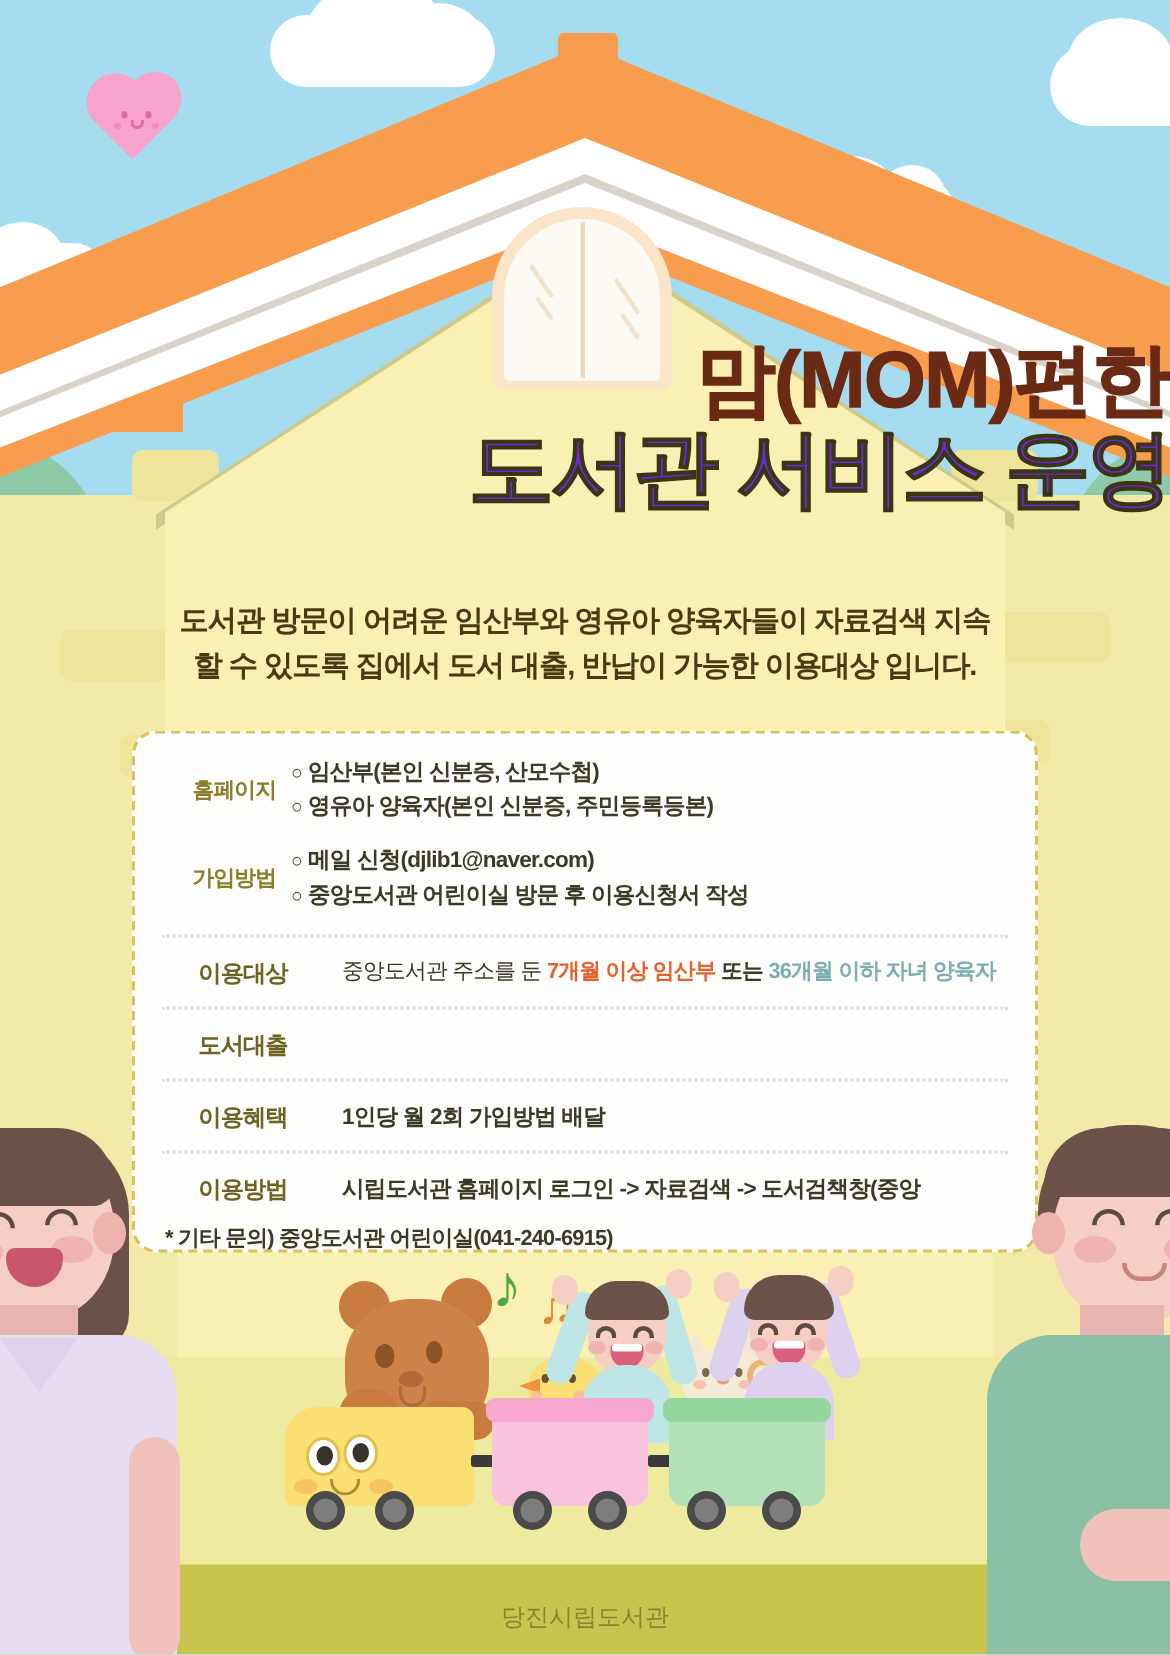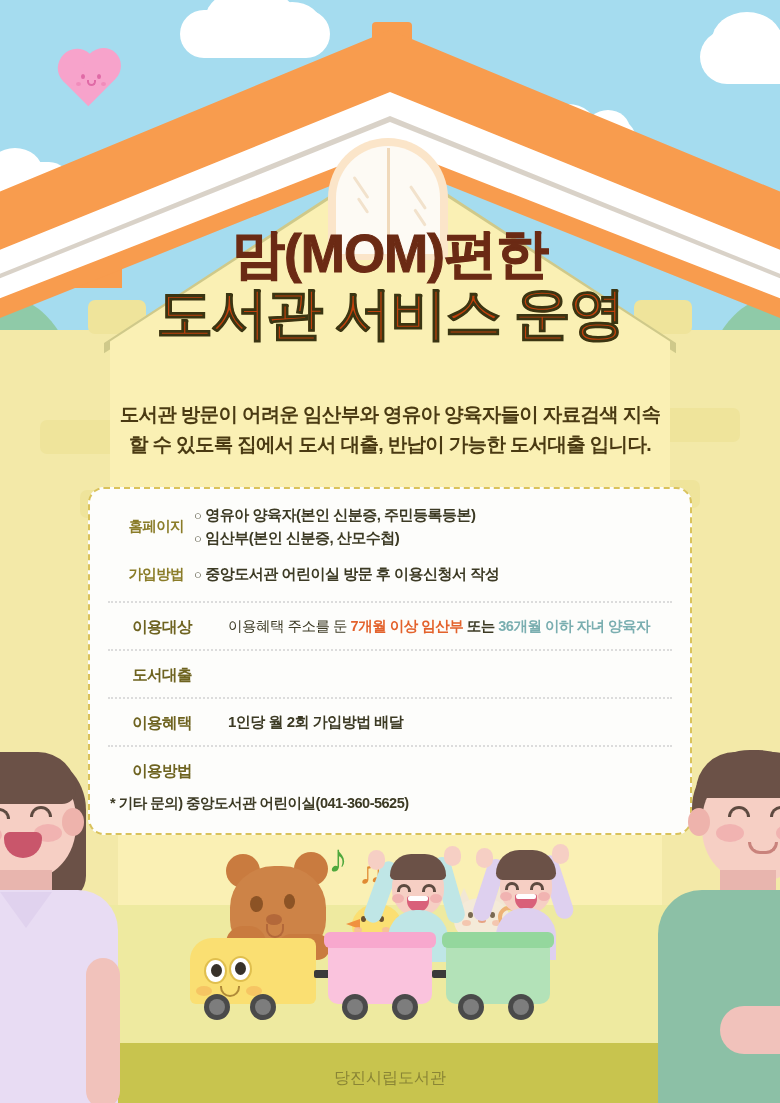--- a/index.html
+++ b/index.html
@@ -98,27 +98,27 @@
   .heart::after  { top:0; left:19px; }
   .heart-face { position:absolute; left:74px; top:70px; width:34px; height:24px; z-index:3; }
   .heart-eye { position:absolute; width:4px; height:5px; background:#e06aa6; border-radius:50%; top:4px; }
   .heart-cheek { position:absolute; width:5px; height:4px; background:#ef8ab9; border-radius:50%; top:12px; opacity:.9; }
   .heart-mouth {
     position:absolute; left:13px; top:10px; width:9px; height:6px;
     border:2px solid #e06aa6; border-top:none; border-radius:0 0 9px 9px;
   }
 
   
-  .title-block { position:absolute; left:0; top:226px; width:780px; text-align:center; }
+  .title-block { position:absolute; left:0; top:226px; width:780px; text-align:right; }
   .title-1 {
     font-size:53px; font-weight:bold; color:#6b2a14; letter-spacing:-1px;
     line-height:1.04; -webkit-text-stroke:1px #6b2a14;
   }
   .title-2 {
-    font-size:57px; font-weight:bold; color:#c2410c; letter-spacing:-2px;
+    font-size:57px; font-weight:bold; color:#6d28d9; letter-spacing:-2px;
     line-height:1.08; margin-top:2px; -webkit-text-stroke:1px #3a3512;
   }
   .subtitle {
     position:absolute; left:0; top:400px; width:780px; text-align:center;
     font-size:19.5px; font-weight:bold; color:#4a3a12; line-height:1.52;
     letter-spacing:-0.7px;
   }
 
   
   .card {
@@ -253,52 +253,53 @@
   <div class="sheen" style="left:404px; top:196px; width:28px;"></div>
   <div class="sheen" style="left:410px; top:216px; width:20px;"></div>
 
   <div class="title-block">
     <div class="title-1">맘(MOM)편한</div>
     <div class="title-2">도서관 서비스 운영</div>
   </div>
 
   <div class="subtitle">
     <div>도서관 방문이 어려운 임산부와 영유아 양육자들이 자료검색 지속</div>
-    <div>할 수 있도록 집에서 도서 대출, 반납이 가능한 도서대출 입니다.</div>
+    <div>할 수 있도록 집에서 도서 대출, 반납이 가능한 이용대상 입니다.</div>
   </div>
 
   <div class="card">
 
     <div class="joingrid">
       <div class="joinright">
 
         <div class="joinsub">
           <div class="sublbl">홈페이지</div>
           <div class="val b">
+            <span class="bullet-line"><span class="circ">○</span><span>임산부(본인 신분증, 산모수첩)</span></span>
             <span class="bullet-line"><span class="circ">○</span><span>영유아 양육자(본인 신분증, 주민등록등본)</span></span>
-            <span class="bullet-line"><span class="circ">○</span><span>임산부(본인 신분증, 산모수첩)</span></span>
           </div>
         </div>
 
         <div class="joinsub" style="margin-top:8px;">
           <div class="sublbl">가입방법</div>
           <div class="val b">
+            <span class="bullet-line"><span class="circ">○</span><span>메일 신청(djlib1@naver.com)</span></span>
             <span class="bullet-line"><span class="circ">○</span><span>중앙도서관 어린이실 방문 후 이용신청서 작성</span></span>
           </div>
         </div>
 
       </div>
     </div>
 
     <div class="divider" style="margin-top:12px;"></div>
 
     <div class="row" style="padding:11px 0;">
       <div class="lbl">이용대상</div>
       <div class="val" style="font-size:14.5px;">
-        <span>이용혜택 주소를 둔 </span><span class="hl-orange">7개월 이상 임산부</span><span style="font-weight:bold;"> 또는 </span><span class="hl-teal">36개월 이하 자녀 양육자</span>
+        <span>중앙도서관 주소를 둔 </span><span class="hl-orange">7개월 이상 임산부</span><span style="font-weight:bold;"> 또는 </span><span class="hl-teal">36개월 이하 자녀 양육자</span>
       </div>
     </div>
 
     <div class="divider"></div>
 
     <div class="row" style="padding:11px 0;">
       <div class="lbl">도서대출</div>
     </div>
 
     <div class="divider"></div>
@@ -306,24 +307,25 @@
     <div class="row" style="padding:11px 0;">
       <div class="lbl">이용혜택</div>
       <div class="val b">1인당 월 2회 가입방법 배달</div>
     </div>
 
     <div class="divider"></div>
 
     <div class="row" style="padding:11px 0 6px 0;">
       <div class="lbl">이용방법</div>
       <div class="val b">
+        <div>시립도서관 홈페이지 로그인 -&gt; 자료검색 -&gt; 도서검책창(중앙</div>
       </div>
     </div>
 
-    <div class="note" style="margin-top:6px;">* 기타 문의) 중앙도서관 어린이실(041-360-5625)</div>
+    <div class="note" style="margin-top:6px;">* 기타 문의) 중앙도서관 어린이실(041-240-6915)</div>
   </div>
 
   <div class="ground-light"></div>
   <div class="ground-dark"></div>
 
   <div class="note-g" style="left:328px; top:836px; font-size:40px;">♪</div>
   <div class="note-o" style="left:358px; top:852px; font-size:34px;">♫</div>
 
   <div style="position:absolute; left:222px; top:852px; width:112px; height:105px;">
     <div style="position:absolute; left:4px; top:2px; width:34px; height:34px; background:#c97b3f; border-radius:50%;"></div>

